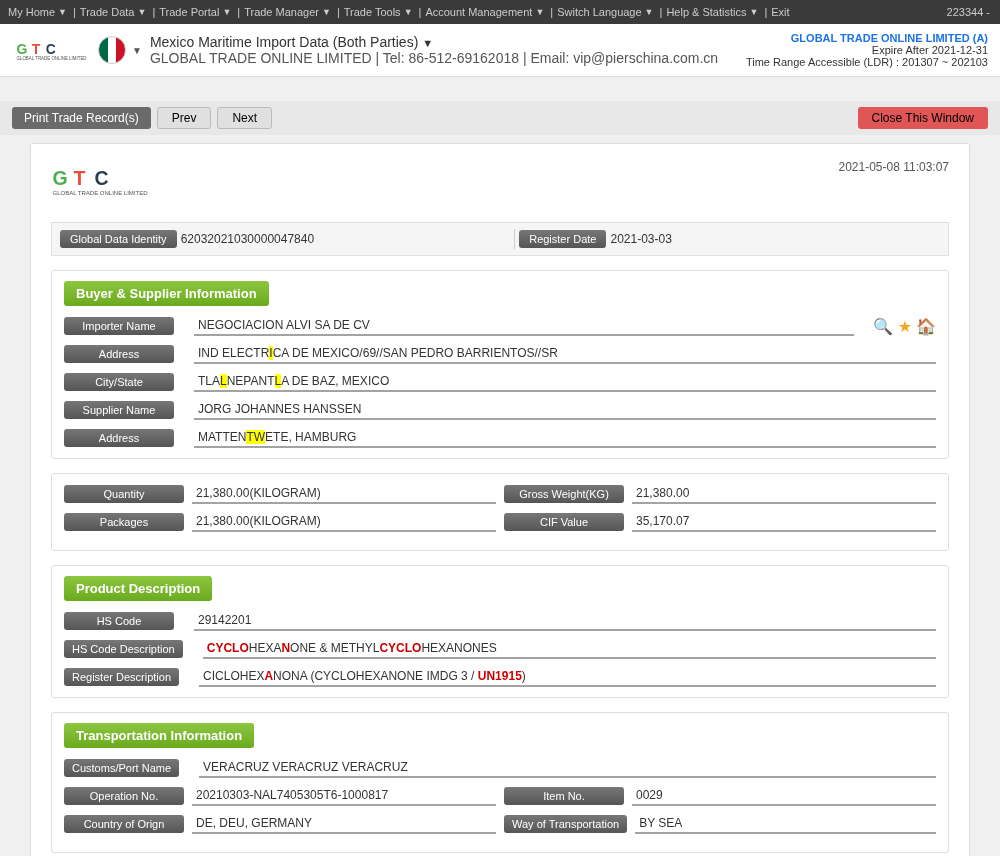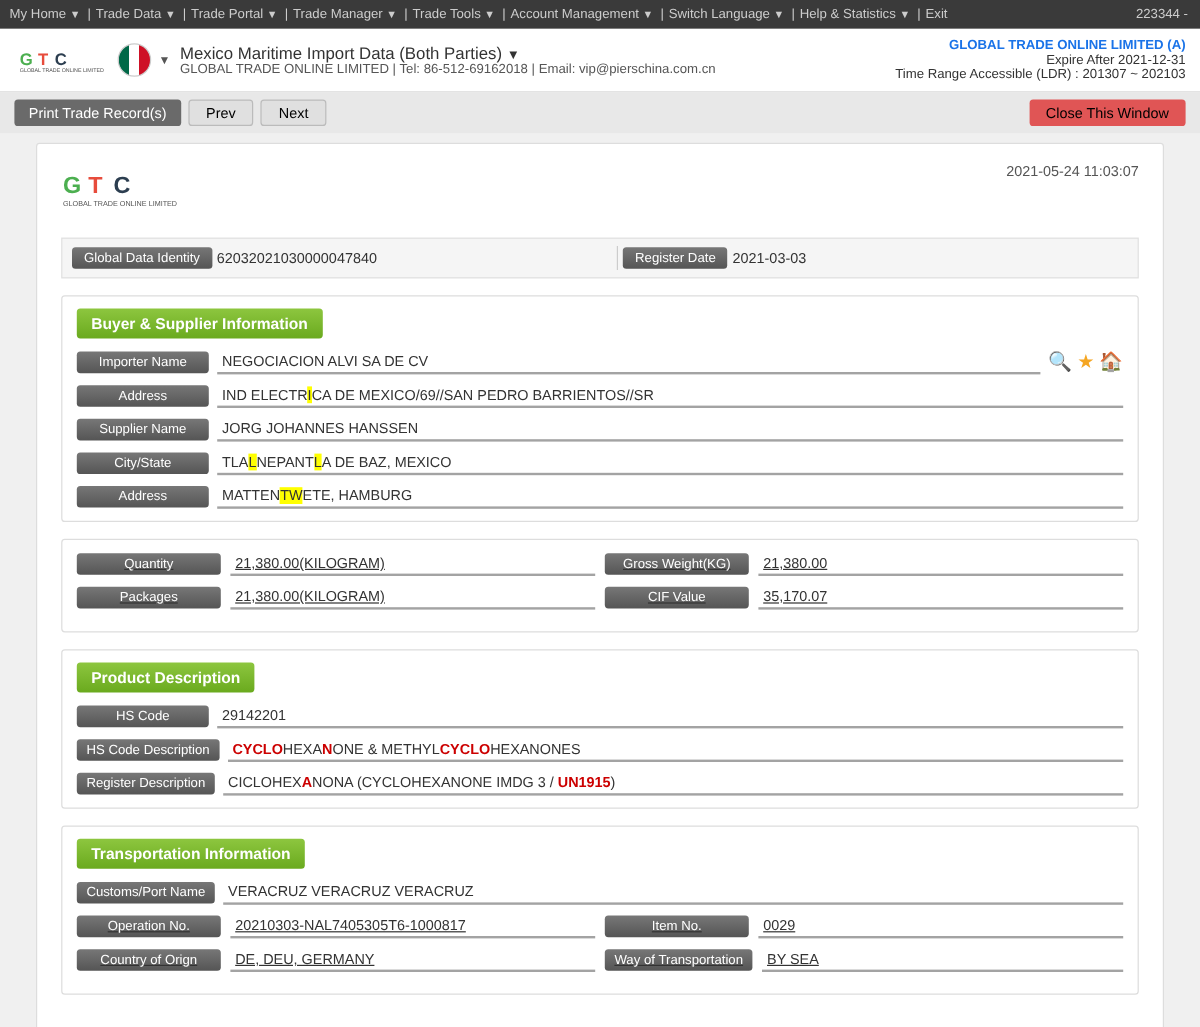--- a/index.html
+++ b/index.html
@@ -35,31 +35,32 @@
     }
     .logo-svg { width: 76px; height: 36px; }
     .flag-circle {
       width: 28px; height: 28px; border-radius: 50%;
       background: linear-gradient(to right, #006847 33%, #fff 33% 66%, #ce1126 66%);
       border: 1px solid #ccc;
       cursor: pointer;
     }
     .title-area { margin-left: 8px; }
     .title-area h2 { font-size: 14px; color: #333; font-weight: normal; }
-    .title-area p { font-size: 11px; color: #555; }
+    .title-area p { font-size: 14px; color: #555; }
     .account-info { margin-left: auto; text-align: right; font-size: 11px; }
     .account-info .company-name { color: #1a73e8; font-weight: bold; }
     .account-info .expire { color: #333; }
 
     
     .action-bar {
       background: #e8e8e8;
       padding: 6px 12px;
       display: flex;
       gap: 6px;
+      margin-top: 24px;
     }
     .btn-print {
       background: #6a6a6a;
       color: #fff;
       border: none;
       padding: 4px 12px;
       border-radius: 3px;
       cursor: pointer;
       font-size: 12px;
     }
@@ -139,21 +140,21 @@
       border-radius: 3px;
       padding: 10px 12px;
       margin-bottom: 14px;
     }
 
     
     .info-row {
       display: flex;
       align-items: center;
       margin-bottom: 8px;
-      gap: 7px;
+      gap: 20px;
     }
     .info-row:last-child { margin-bottom: 0; }
     .field-label {
       background: linear-gradient(to bottom, #777, #555);
       color: #fff;
       padding: 3px 8px;
       border-radius: 3px;
       font-size: 11px;
       min-width: 110px;
       text-align: center;
@@ -181,21 +182,20 @@
     }
     .icon-search { color: #555; }
     .icon-star { color: #f5a623; }
     .icon-home { color: #555; }
 
     
     .two-col-row {
       display: flex;
       gap: 8px;
       margin-bottom: 8px;
-      text-decoration: underline;
     }
     .col-half { flex: 1; display: flex; align-items: center; gap: 8px; }
     .col-half .field-label { min-width: 120px; }
     .col-half .field-value { flex: 1; }
 
     
     .hs-highlight { color: #cc0000; font-weight: bold; }
   </style>
 </head>
 <body>
@@ -269,21 +269,21 @@
 
   <div class="card-header">
     <div class="card-logo">
       <svg class="card-logo-svg" viewBox="0 0 160 50" xmlns="http://www.w3.org/2000/svg">
         <text x="2" y="28" font-size="26" font-weight="bold" fill="#4CAF50" font-family="Arial">G</text>
         <text x="30" y="28" font-size="26" font-weight="bold" fill="#e74c3c" font-family="Arial">T</text>
         <text x="58" y="28" font-size="26" font-weight="bold" fill="#2c3e50" font-family="Arial">C</text>
         <text x="2" y="42" font-size="8" fill="#555" font-family="Arial">GLOBAL TRADE ONLINE LIMITED</text>
       </svg>
     </div>
-    <div class="card-datetime">2021-05-24 11:03:07</div>
+    <div class="card-datetime">2021-05-08 11:03:07</div>
   </div>
 
   <div class="gdi-row">
     <span class="label-btn">Global Data Identity</span>
     <span class="gdi-value">62032021030000047840</span>
     <div class="gdi-sep"></div>
     <span class="label-btn">Register Date</span>
     <span class="gdi-value">2021-03-03</span>
   </div>
 
@@ -301,32 +301,32 @@
     </div>
 
     <div class="info-row">
       <span class="field-label">Address</span>
       <span class="field-value">
         IND ELECTR<span class="highlight">I</span>CA DE MEXICO/69//SAN PEDRO BARRIENTOS//SR
       </span>
     </div>
 
     <div class="info-row">
-      <span class="field-label">Supplier Name</span>
-      <span class="field-value">JORG JOHANNES HANSSEN</span>
-    </div>
-
-    <div class="info-row">
       <span class="field-label">City/State</span>
       <span class="field-value">
         TLA<span class="highlight">L</span>NEPANT<span class="highlight">L</span>A DE BAZ, MEXICO
       </span>
     </div>
 
     <div class="info-row">
+      <span class="field-label">Supplier Name</span>
+      <span class="field-value">JORG JOHANNES HANSSEN</span>
+    </div>
+
+    <div class="info-row">
       <span class="field-label">Address</span>
       <span class="field-value">
         MATTEN<span class="highlight">TW</span>ETE, HAMBURG
       </span>
     </div>
   </div>
 
   <div class="section-box">
 
     <div class="two-col-row">

